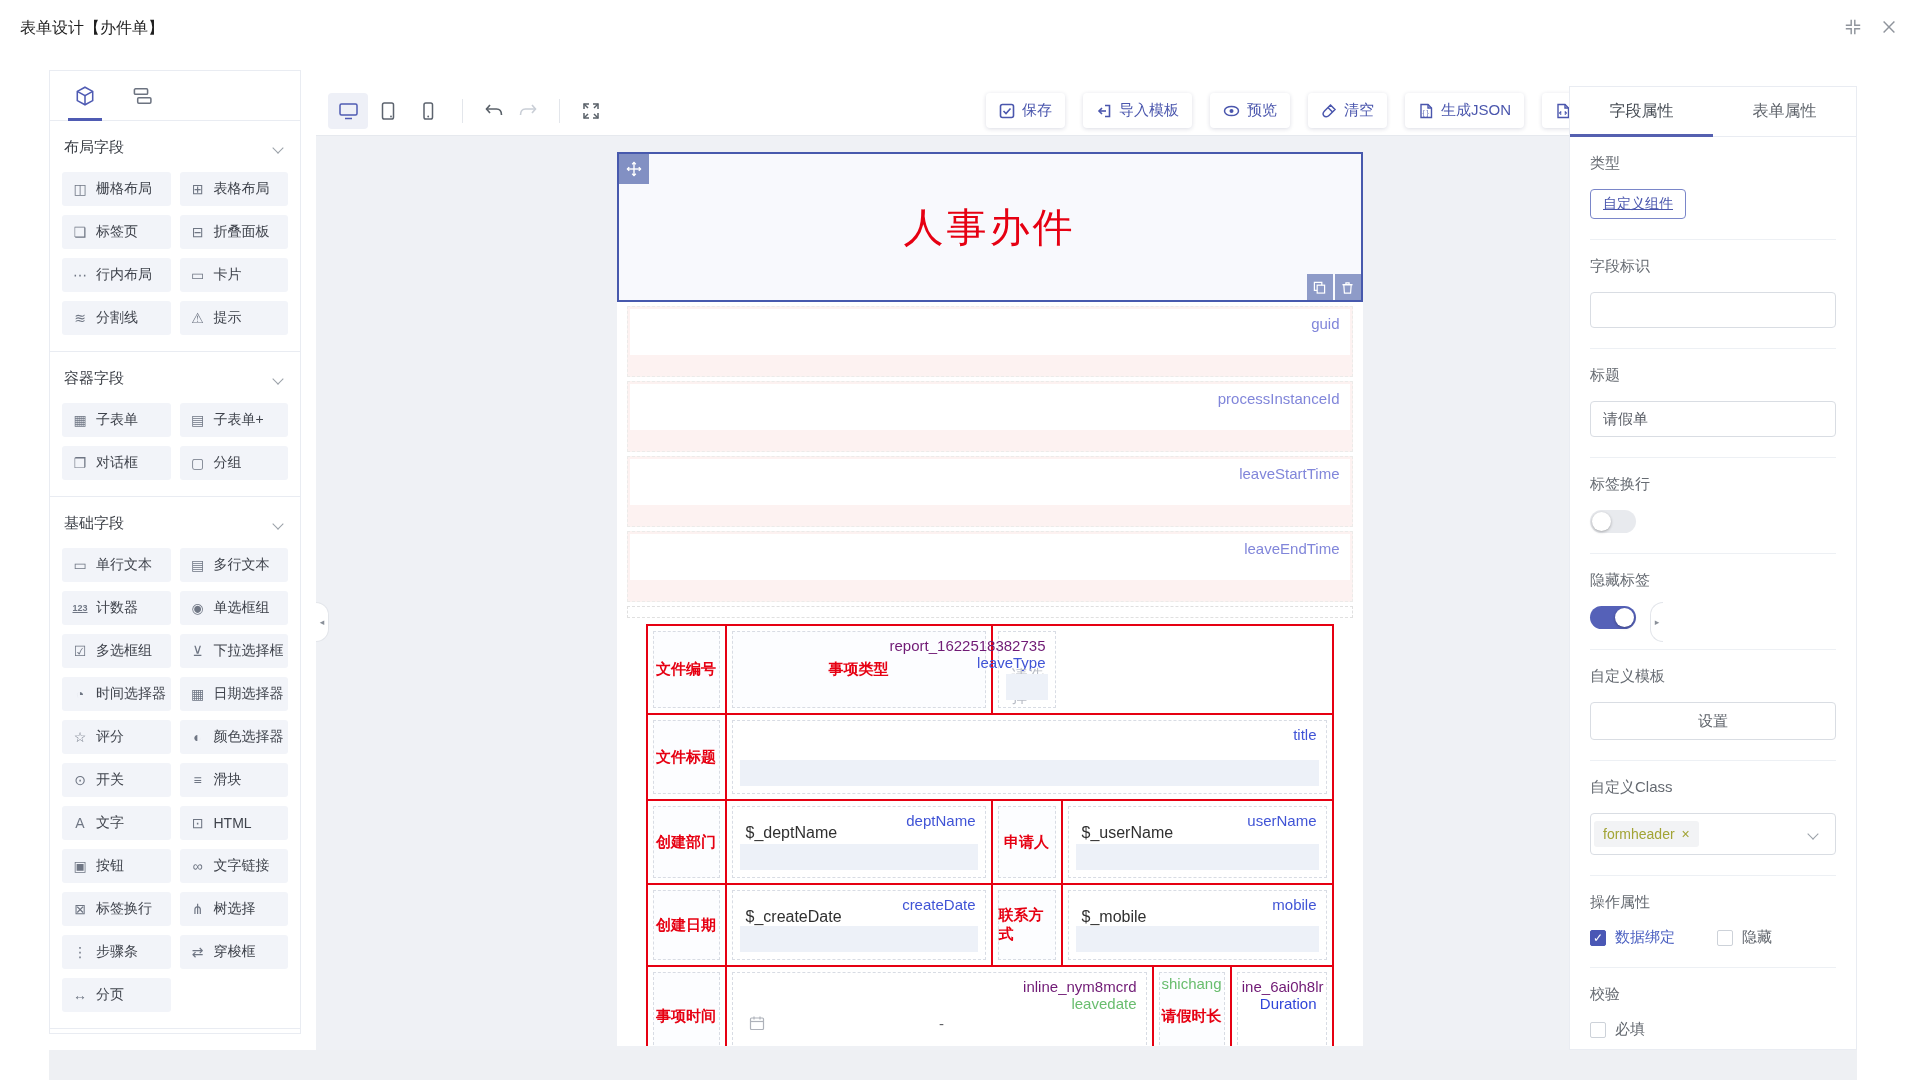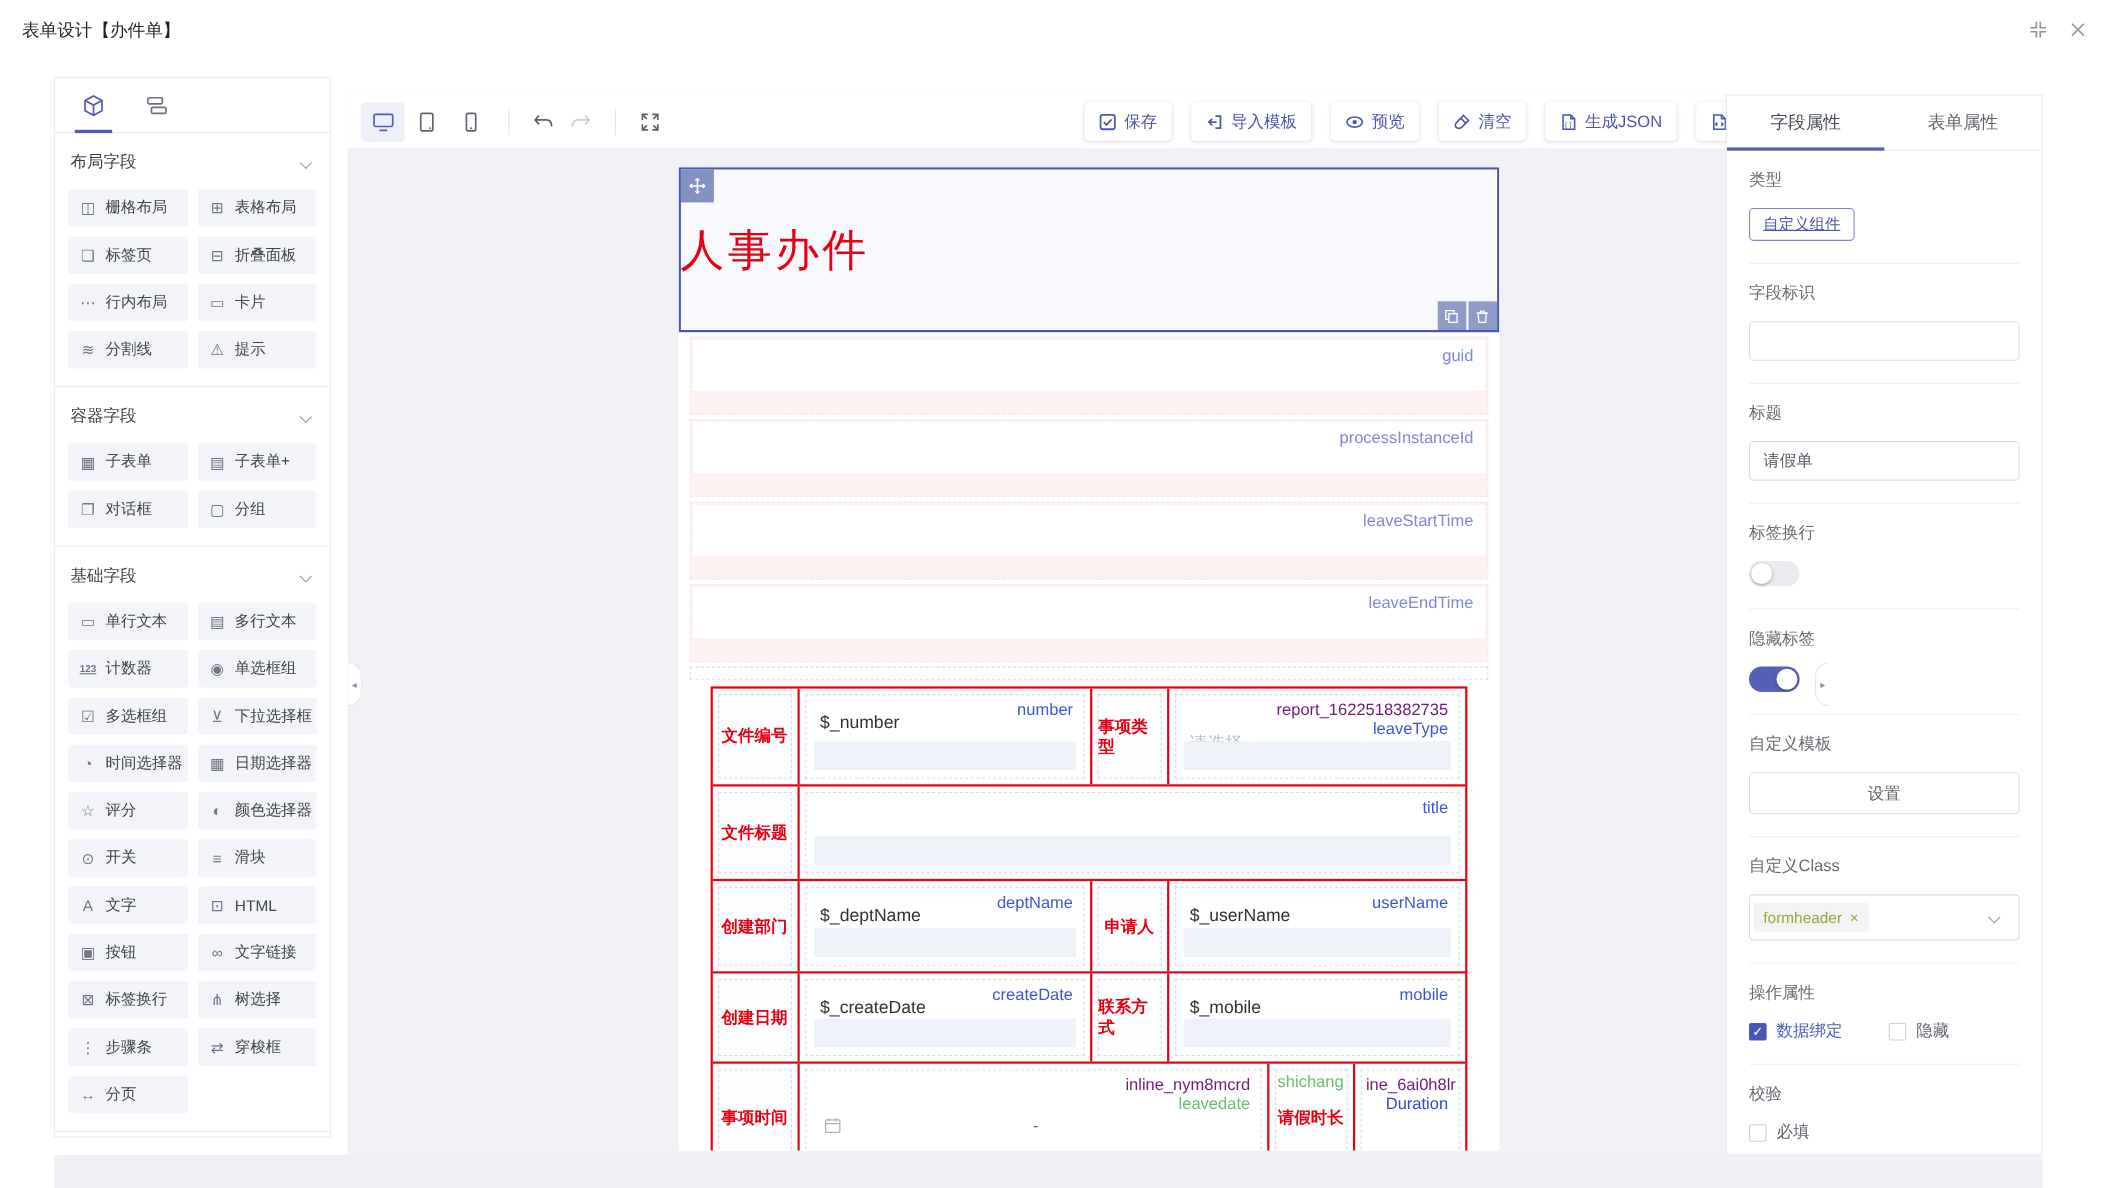--- a/index.html
+++ b/index.html
@@ -40,21 +40,21 @@
   .tsep { width:1px; height:24px; background:#e3e6eb; margin:0 14px; }
   .ticon { width:34px; height:34px; display:flex; align-items:center; justify-content:center; cursor:pointer; }
   .spacer { flex:1; }
   .abtn { display:flex; align-items:center; gap:7px; background:#fff; border-radius:4px; box-shadow:0 1px 4px rgba(30,40,90,.16); padding:8px 13px; margin-left:18px; color:#4a56ad; font-size:15px; cursor:pointer; white-space:nowrap; }
   .abtn svg { flex:none; }
 
   
   .canvas-scroll { position:relative; height:914px; overflow:hidden; }
   .paper { position:relative; width:746px; height:894px; margin:16px auto 0; background:#fff; overflow:hidden; }
 
-  .formheader { position:relative; height:150px; border:2px solid #4759ad; background:#f8f9fd; display:flex; align-items:center; justify-content:flex-start; cursor:pointer; }
+  .formheader { position:relative; height:150px; border:2px solid #4759ad; background:#f8f9fd; display:flex; align-items:center; justify-content:center; cursor:pointer; }
   .formheader .ftitle { font-size:40px; color:#e60012; letter-spacing:3px; }
   .draghandle { position:absolute; left:0; top:0; width:30px; height:30px; background:#8290c3; display:flex; align-items:center; justify-content:center; cursor:move; }
   .compacts { position:absolute; right:0; bottom:0; display:flex; gap:2px; }
   .compacts .cb { width:26px; height:26px; background:#8e9bc8; display:flex; align-items:center; justify-content:center; cursor:pointer; }
 
   .hlist { padding:4px 10px 0; }
   .hfield { background:#fdf2f1; border:1px dashed #ecebe9; padding:2px 2px 21px; margin-bottom:4px; cursor:pointer; }
   .hbox { height:46px; background:#fff; position:relative; }
   .hkey { position:absolute; top:6px; right:10px; color:#8186da; font-size:15px; }
   .empty-strip { margin:2px 10px 6px; height:12px; border:1px dashed #e0e0e0; }
@@ -476,27 +476,20 @@
       </div>
       <div class="empty-strip"></div>
 
       <div class="ftable">
         <div class="frow r-a">
           <div class="fcell fth">
               <div class="fin">
                 <span class="lab">文件编号</span>
               </div>
             </div>
-          <div class="fcell">
-            <div class="fin">
-              <span class="fkey">number</span>
-              <span class="fval">$_number</span>
-              <span class="fstrip"></span>
-            </div>
-          </div>
           <div class="fcell fth">
               <div class="fin">
                 <span class="lab">事项类型</span>
               </div>
             </div>
           <div class="fcell">
             <div class="fin">
               <span class="fkey fgray">report_1622518382735</span>
               <span class="fkey2">leaveType</span>
               <span class="fval fph" style="top:34px">请选择</span>

